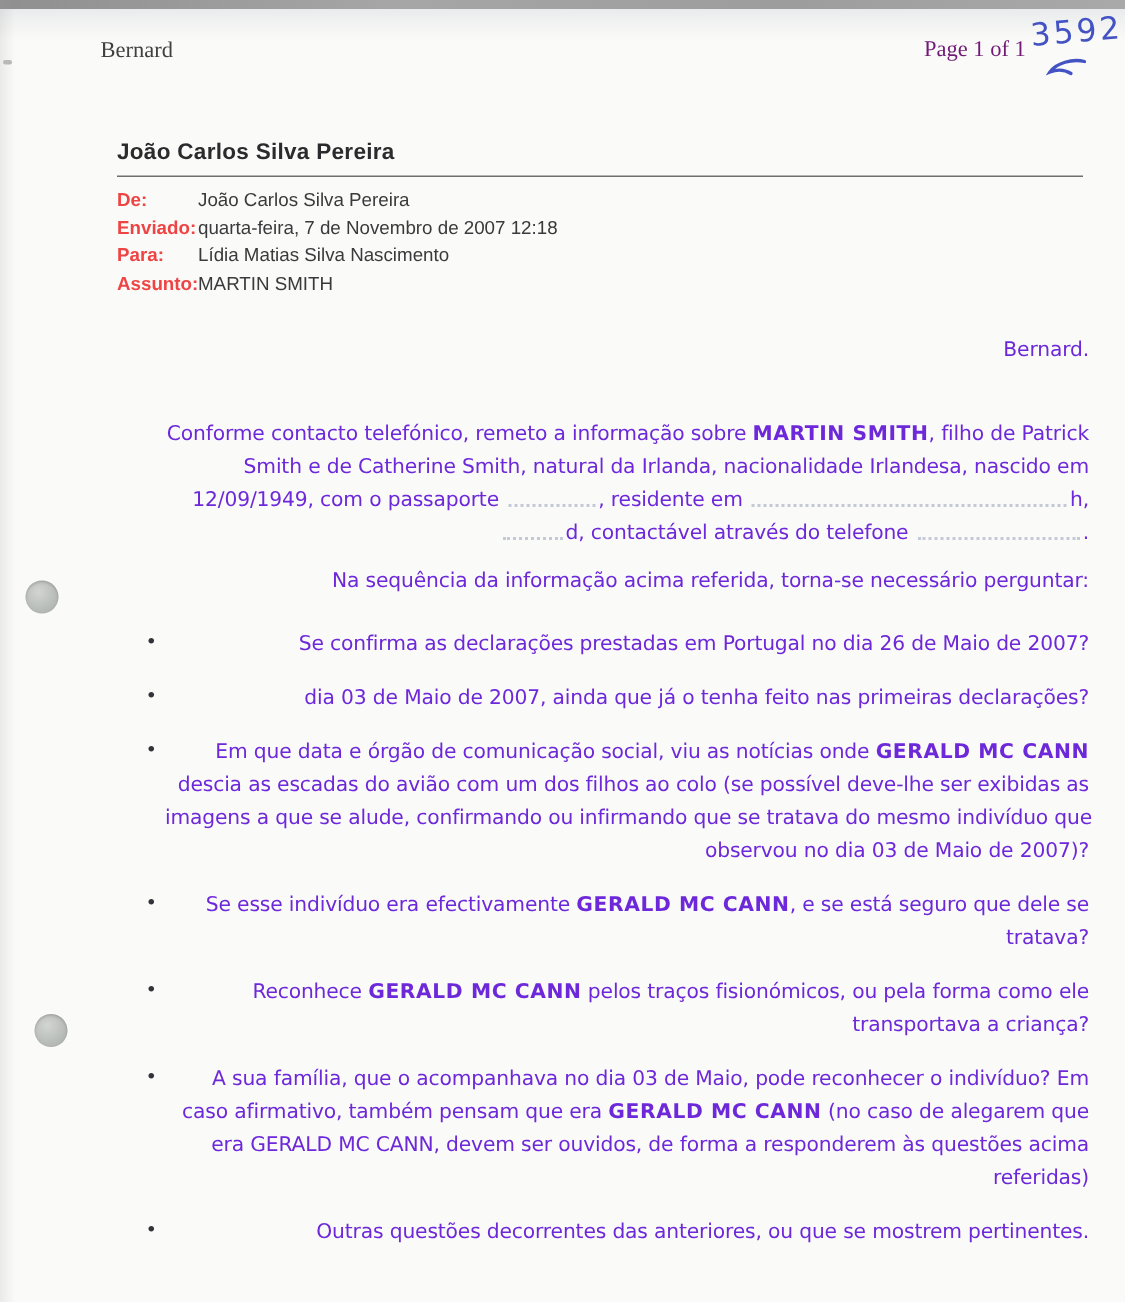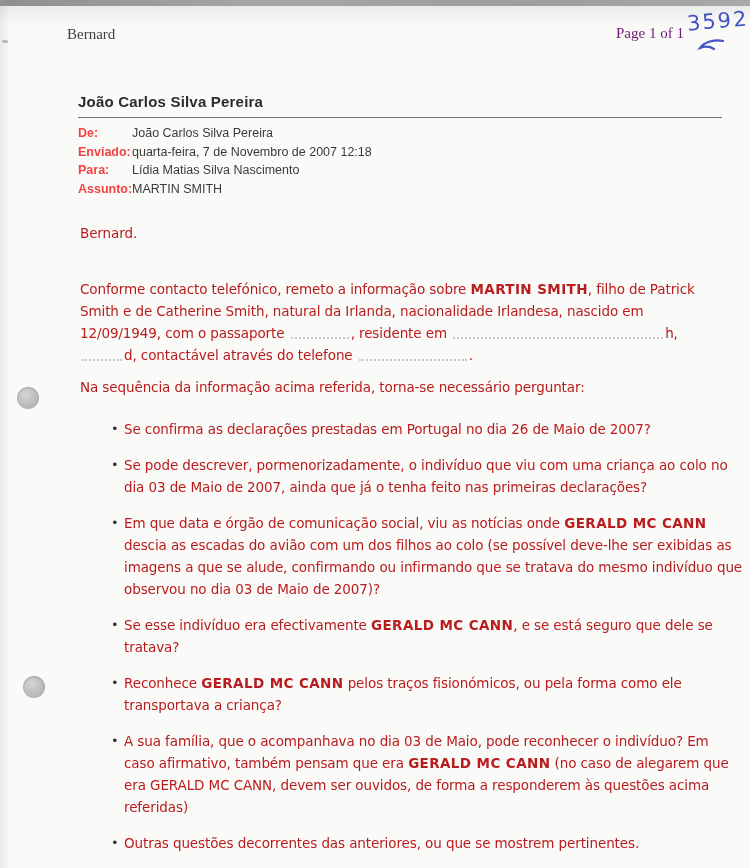--- a/index.html
+++ b/index.html
@@ -51,24 +51,25 @@
   .email-rule{
     height:0;border:none;border-top:1.5px solid #6f6f70;
     margin:7px 0 8px 0;
   }
   .email-fields{display:grid;grid-template-columns:54px auto;row-gap:4.5px;column-gap:0;}
   .efield-label{font-size:12.5px;font-weight:bold;color:#ef4444;white-space:nowrap;}
   .efield-value{font-size:12.5px;color:#3a3a3c;white-space:nowrap;}
 
   
   .body-text{
-    position:absolute;left:80px;top:222px;width:660px;
+    position:absolute;left:66px;top:222px;width:660px;
     font-family:"DejaVu Sans",sans-serif;
-    font-size:13.5px;line-height:22px;color:#b91c1c;
+    font-size:13.5px;line-height:22px;color:#6d28d9;
     letter-spacing:-.1px;
+    text-align:right;
   }
   .tline{white-space:pre;height:22px;}
   .b{font-weight:bold;letter-spacing:.4px;}
   .redacted{
     display:inline-block;height:11px;vertical-align:baseline;
     border-bottom:2px dotted #c3c9d6;
     margin:0 2px -1px 2px;
   }
   .greeting{margin:0;}
   .para1{margin-top:34px;}
@@ -128,21 +129,20 @@
         <div class="tline"><span>Smith e de Catherine Smith, natural da Irlanda, nacionalidade Irlandesa, nascido em</span></div>
         <div class="tline"><span>12/09/1949, com o passaporte </span><span class="redacted" style="width: 58px;"></span><span>, residente em </span><span class="redacted" style="width: 210px;"></span><span>h,</span></div>
         <div class="tline"><span class="redacted" style="width: 40px;"></span><span>d, contactável através do telefone </span><span class="redacted" style="width: 108px;"></span><span>.</span></div>
       </div>
     <div class="intro-line tline">Na sequência da informação acima referida, torna-se necessário perguntar:</div>
     <ul class="qlist">
       <li>
           <div class="tline"><span>Se confirma as declarações prestadas em Portugal no dia 26 de Maio de 2007?</span></div>
         </li>
       <li>
-          <div class="tline"><span>Se pode descrever, pormenorizadamente, o indivíduo que viu com uma criança ao colo no</span></div>
           <div class="tline"><span>dia 03 de Maio de 2007, ainda que já o tenha feito nas primeiras declarações?</span></div>
         </li>
       <li>
           <div class="tline"><span>Em que data e órgão de comunicação social, viu as notícias onde </span><span class="b">GERALD MC CANN</span></div>
           <div class="tline"><span>descia as escadas do avião com um dos filhos ao colo (se possível deve-lhe ser exibidas as</span></div>
           <div class="tline"><span>imagens a que se alude, confirmando ou infirmando que se tratava do mesmo indivíduo que</span></div>
           <div class="tline"><span>observou no dia 03 de Maio de 2007)?</span></div>
         </li>
       <li>
           <div class="tline"><span>Se esse indivíduo era efectivamente </span><span class="b">GERALD MC CANN</span><span>, e se está seguro que dele se</span></div>

